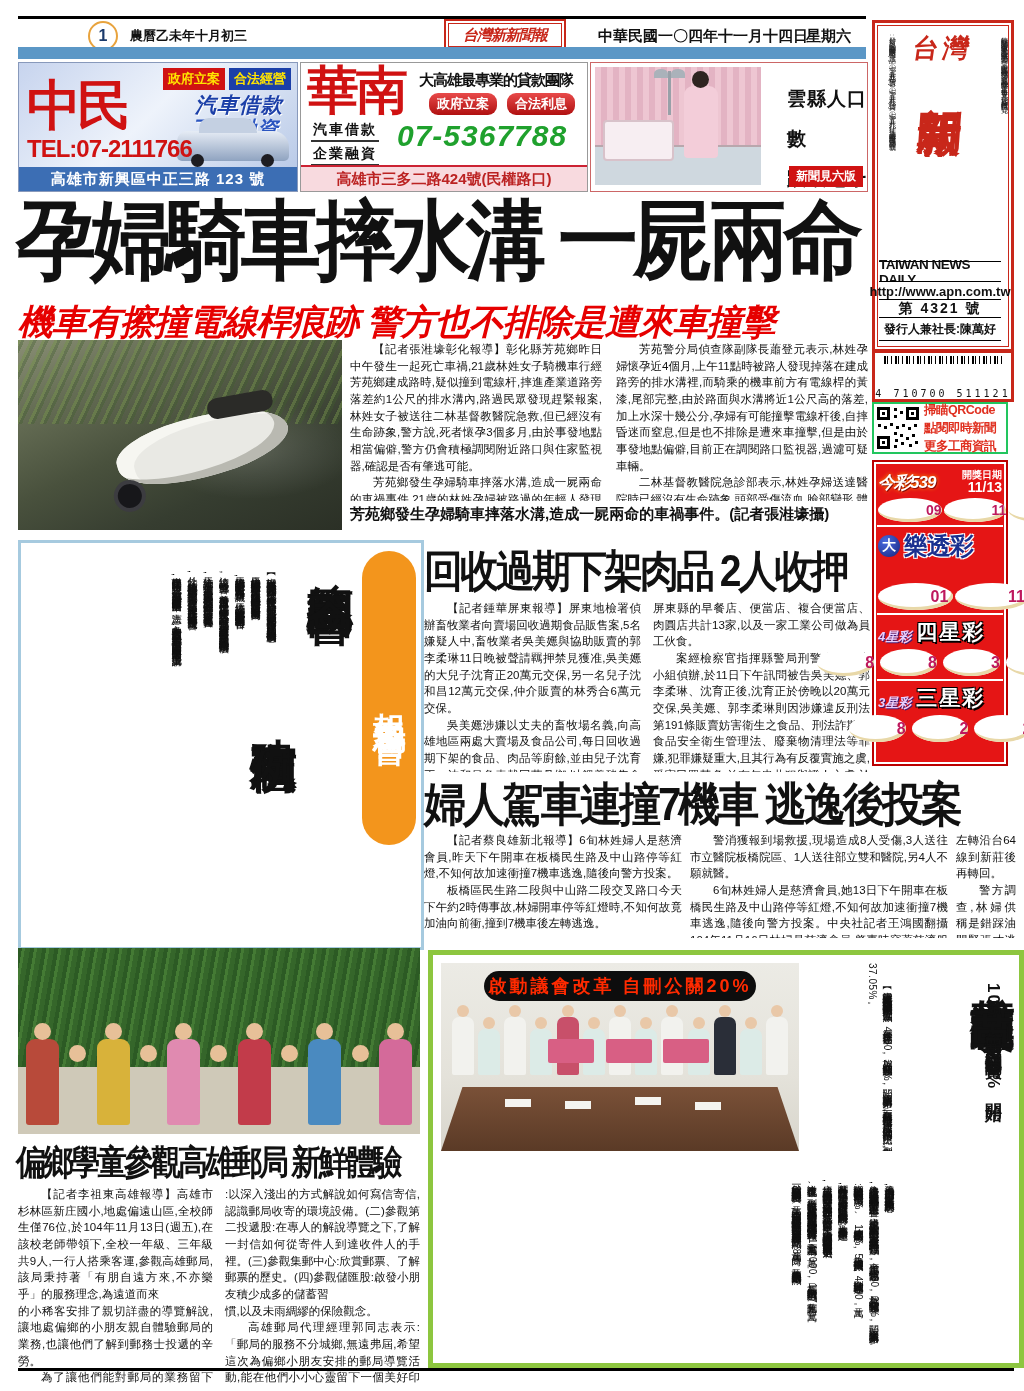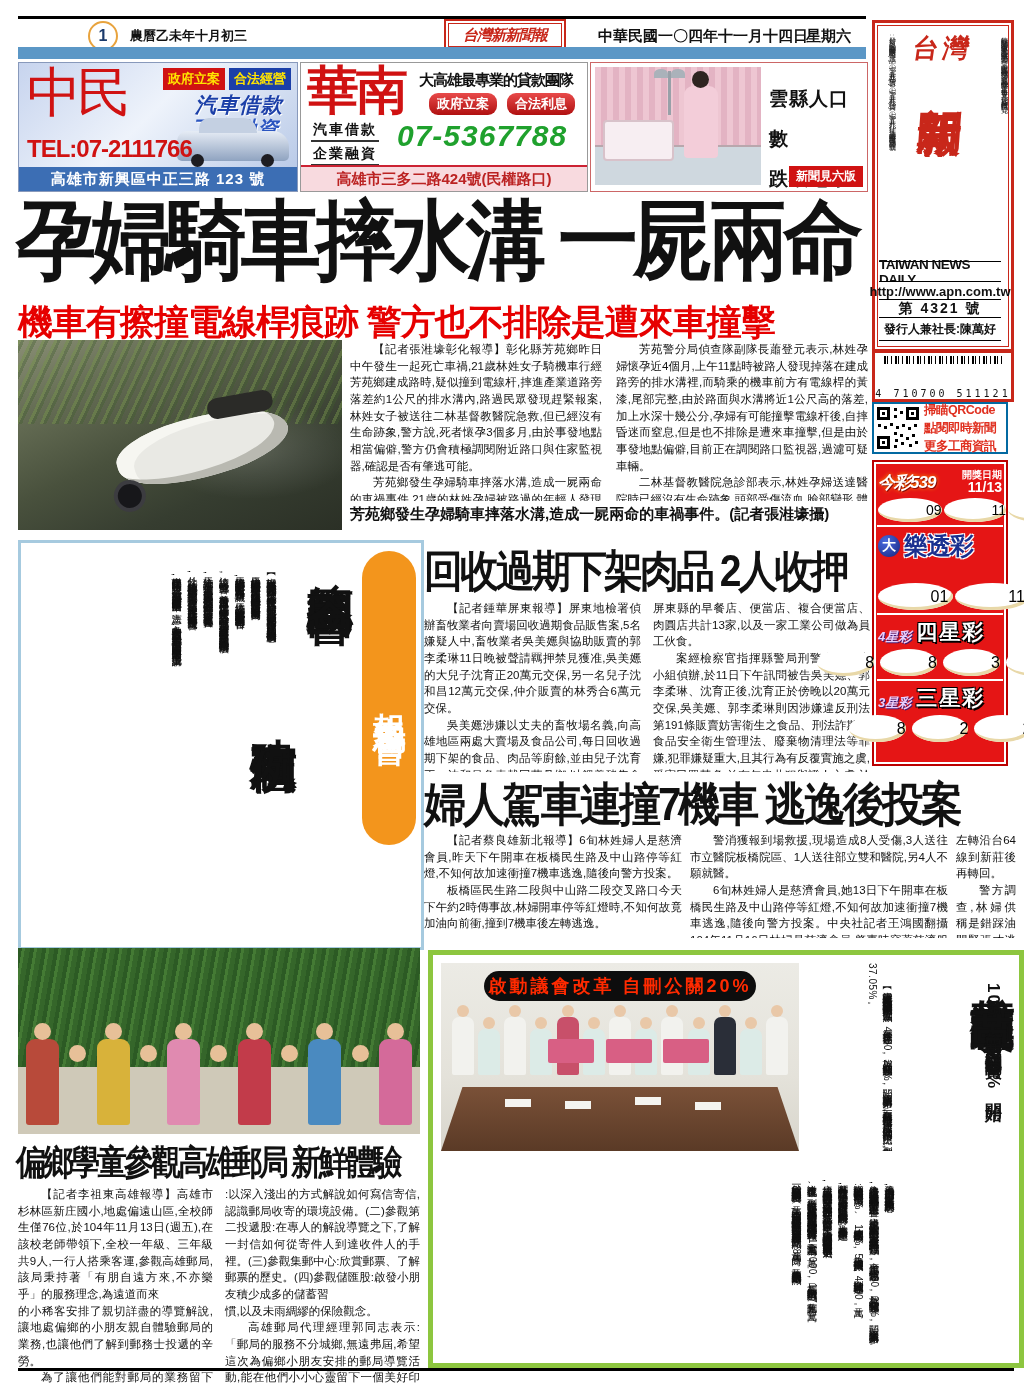--- a/index.html
+++ b/index.html
@@ -15,21 +15,21 @@
   .logobox{left:444px;top:19px;width:118px;height:28px;border:2px solid #c8271a;box-shadow:inset 0 0 0 2px #fff,inset 0 0 0 3px #c8271a;
            display:flex;align-items:center;justify-content:center;background:#fff;}
   .logobox span{color:#c8271a;font-family:"Liberation Serif",serif;font-weight:900;font-size:15px;font-style:italic;letter-spacing:-1px;}
   .hdate{left:598px;top:27px;font-size:15px;font-weight:bold;}
   .hweek{left:806px;top:27px;font-size:15px;font-weight:bold;}
   .bluebar{left:18px;top:47px;width:848px;height:12px;background:#5b97c6;}
   
   .ad{top:62px;height:128px;overflow:hidden;}
   .ad1{left:18px;width:278px;border:1px solid #8899bb;
        background:linear-gradient(135deg,#c7d4ee 0%,#eef3fb 45%,#b4c6e6 100%);}
-  .zm-brand{left:8px;top:3px;font-size:54px;font-weight:400;color:#d01212;font-family:"Liberation Serif",serif;line-height:1;letter-spacing:-4px;}
+  .zm-brand{left:8px;top:16px;font-size:54px;font-weight:700;color:#d01212;font-family:"Liberation Serif",serif;line-height:1;letter-spacing:-4px;}
   .zm-badges{right:6px;top:5px;display:flex;gap:4px;}
   .zm-badge{font-size:13px;font-weight:bold;color:#ffe400;padding:2px 5px;}
   .zm-badge.b1{background:#d01212;}
   .zm-badge.b2{background:#1b3fa8;}
   .zm-s1{right:14px;top:28px;font-size:21px;font-weight:900;color:#1b3fa8;font-style:italic;letter-spacing:1px;text-shadow:1px 1px 0 #fff;}
   .zm-s2{right:18px;top:52px;font-size:21px;font-weight:900;color:#2b55c0;font-style:italic;letter-spacing:1px;text-shadow:1px 1px 0 #fff;}
   .zm-note{right:12px;top:78px;font-size:10px;font-weight:bold;color:#233a88;}
   .zm-tel{left:8px;top:72px;font-size:24px;font-weight:900;color:#d01212;letter-spacing:-1px;}
   .zm-addr{left:0;bottom:0;width:100%;height:24px;background:#3c6eb4;color:#fff;font-size:15px;font-weight:bold;
            display:flex;align-items:center;justify-content:center;letter-spacing:1px;}
@@ -49,26 +49,26 @@
   .ad3{left:590px;width:276px;background:#fff;border:1px solid #c66;}
   .photo-hospital{left:4px;top:4px;width:166px;height:118px;overflow:hidden;
       background:repeating-linear-gradient(90deg,#eec6d2 0 6px,#e3b3c3 6px 12px);}
   .ph-counter{left:0;bottom:0;width:100%;height:32%;background:#cfd8df;border-top:2px solid #b9a7ad;}
   .ph-incubator{left:5%;bottom:20%;width:40%;height:32%;background:#f7eef2;border:2px solid #d8c2ca;border-radius:4px;}
   .ph-lamp{left:44%;top:3%;width:3px;height:44px;background:#98a0a8;}
   .ph-lamp::before{content:"";position:absolute;left:-14px;top:-2px;width:14px;height:9px;background:#aab2ba;border-radius:50% 50% 0 0;}
   .ph-lamp::after{content:"";position:absolute;left:3px;top:-2px;width:14px;height:9px;background:#aab2ba;border-radius:50% 50% 0 0;}
   .ph-nurse{right:26%;top:16%;width:34px;height:72px;background:#f3cdd9;border-radius:9px 9px 4px 4px;}
   .ph-nurse::before{content:"";position:absolute;left:8px;top:-15px;width:17px;height:17px;border-radius:50%;background:#2e2420;}
-  .promo-text{left:178px;top:16px;width:94px;font-family:"Liberation Serif",serif;font-weight:900;font-size:19px;line-height:2.1;letter-spacing:1px;}
+  .promo-text{left:196px;top:16px;width:94px;font-family:"Liberation Serif",serif;font-weight:900;font-size:19px;line-height:2.1;letter-spacing:1px;}
   .promo-badge{right:4px;bottom:4px;background:#d01212;color:#fff;font-size:12px;font-weight:bold;padding:2px 7px;}
   
   .mainhead{left:16px;top:192px;width:852px;font-size:80px;font-weight:900;letter-spacing:-5px;line-height:1.12;
             white-space:nowrap;transform:scaleY(1.08);transform-origin:left top;}
-  .subhead{left:18px;top:299px;width:850px;font-size:35px;font-weight:900;color:#e60000;letter-spacing:-1px;white-space:nowrap;}
+  .subhead{left:18px;top:299px;width:850px;font-size:35px;font-weight:900;color:#e60000;letter-spacing:-1px;white-space:nowrap;font-style:italic;}
   .photo-accident{left:18px;top:340px;width:324px;height:190px;overflow:hidden;
      background:radial-gradient(150px 70px at 72% 58%,rgba(255,255,255,.16),transparent 70%),
      linear-gradient(155deg,#8a8f75 0%,#666e55 22%,#49513d 48%,#363d30 72%,#2b3026 100%);}
   .grass{left:0;top:0;width:100%;height:44%;opacity:.8;
      background:repeating-linear-gradient(115deg,rgba(116,146,74,.6) 0 3px,rgba(64,94,44,.45) 3px 6px,transparent 6px 11px);}
   .scooter{left:30%;top:40%;width:54%;height:32%;background:#e9e9e4;border-radius:42% 58% 46% 54%;transform:rotate(-16deg);
      box-shadow:inset -12px -8px 0 #b9b9b1,inset 16px 8px 0 #f6f6f1;}
   .scooter::before{content:"";position:absolute;right:4%;top:-16%;width:38%;height:34%;background:#2b2b28;border-radius:10px;transform:rotate(6deg);}
   .scooter::after{content:"";position:absolute;left:-7%;bottom:-22%;width:24px;height:24px;border-radius:50%;background:#17171a;border:4px solid #3c3c40;}
   .mbody{left:350px;top:341px;width:518px;height:160px;display:flex;gap:14px;overflow:hidden;}
@@ -143,34 +143,34 @@
   .mast-side.r{right:3px;top:8px;width:18px;}
   .mastrow{left:4px;width:122px;border-top:1.5px solid #000;display:flex;align-items:center;justify-content:center;font-weight:900;background:#fff;}
   .mr1{top:238px;height:20px;font-size:13.5px;letter-spacing:-.5px;}
   .mr2{top:258px;height:18px;font-size:13px;}
   .mr3{top:276px;height:18px;font-size:14px;letter-spacing:2px;}
   .mr4{top:294px;height:22px;font-size:12px;border-bottom:1.5px solid #000;}
   .barbox{left:872px;top:350px;width:136px;height:46px;border:3px solid #c8271a;background:#fff;display:flex;flex-direction:column;align-items:center;justify-content:flex-end;gap:24px;}
   .barcode{width:118px;height:26px;margin-top:3px;
      background:repeating-linear-gradient(90deg,#000 0 2px,#fff 2px 3px,#000 3px 4px,#fff 4px 7px,#000 7px 8px,#fff 8px 11px);}
   .bardigits{font-family:"DejaVu Sans Mono",monospace;font-size:10px;letter-spacing:3px;}
-  .qrbox{left:872px;top:402px;width:136px;height:52px;border:2px solid #0369a1;background:#fff;display:flex;align-items:center;gap:4px;padding:2px;box-sizing:border-box;}
+  .qrbox{left:872px;top:402px;width:136px;height:52px;border:2px solid #22c55e;background:#fff;display:flex;align-items:center;gap:4px;padding:2px;box-sizing:border-box;}
   .qrtext{display:flex;flex-direction:column;gap:1px;}
   .qrtext span{color:#e03020;font-size:12.5px;font-weight:900;white-space:nowrap;letter-spacing:-.5px;}
   
   .lotbox{left:872px;top:460px;width:136px;height:306px;background:#e51515;border:2px solid #b00;box-shadow:inset 0 0 0 2px #fff;padding:4px 3px;box-sizing:border-box;}
   .lsec{border-top:2px solid #fff;padding:3px 1px;}
   .lsec:first-child{border-top:none;}
   .l539head{display:flex;align-items:center;justify-content:space-between;}
   .logo539{font-size:17px;font-weight:900;font-style:italic;color:#fff;text-shadow:1px 1px 0 #8a0a0a,0 0 4px #ffb400;letter-spacing:-1px;}
   .drawinfo{text-align:right;color:#fff;font-weight:bold;line-height:1.1;margin-left:16px;}
   .drawinfo .lbl{font-size:10px;display:block;}
   .drawinfo .dt{font-size:14px;display:block;}
   .balls{display:flex;gap:2px;margin-top:3px;}
-  .ball{width:24px;height:24px;border-radius:50%;background:#fff;color:#000000;font-weight:400;font-size:14px;
+  .ball{width:24px;height:24px;border-radius:50%;background:#fff;color:#be185d;font-weight:700;font-size:14px;
         display:flex;align-items:center;justify-content:center;box-shadow:inset -2px -3px 0 #e8d8a8;padding-left:48px;}
   .lottohead{display:flex;align-items:center;gap:4px;}
   .lottologo{width:22px;height:22px;border-radius:50%;background:radial-gradient(circle at 35% 30%,#4a6ae0,#16247e);color:#fff;
              font-size:14px;font-weight:900;display:flex;align-items:center;justify-content:center;}
   .lottotitle{font-size:24px;font-weight:900;color:#1a2f8f;text-shadow:1px 1px 0 #fff,-1px -1px 0 #fff,1px -1px 0 #fff,-1px 1px 0 #fff;letter-spacing:-1px;}
   .lottorows{display:flex;align-items:center;gap:4px;}
   .lottocol{display:flex;flex-direction:row;gap:3px;margin-top:18px;}
   .balls.b28 .ball{width:27px;height:27px;font-size:16px;}
   .special{width:30px;height:30px;border-radius:50%;background:#fff;color:#d01212;font-weight:900;font-size:17px;
            display:flex;align-items:center;justify-content:center;box-shadow:inset -2px -3px 0 #f0c8c8;margin-left:6px;margin-top:14px;}

